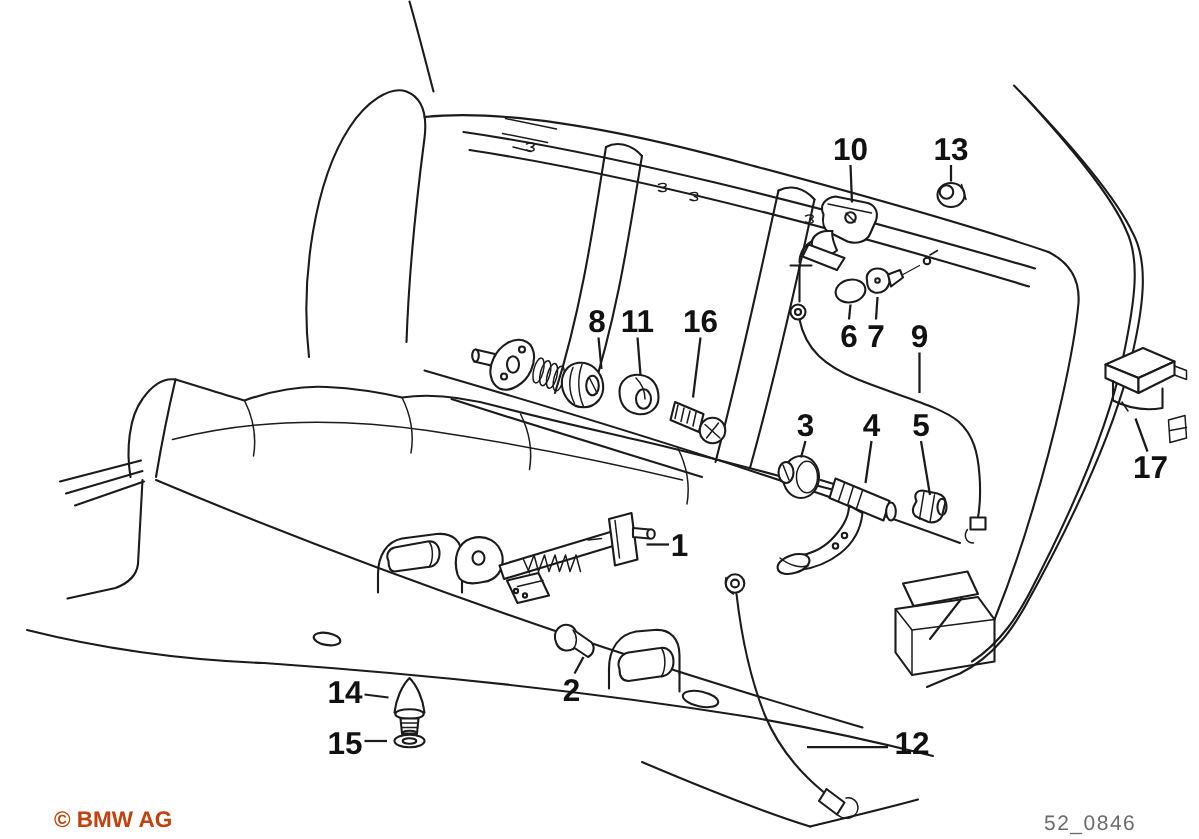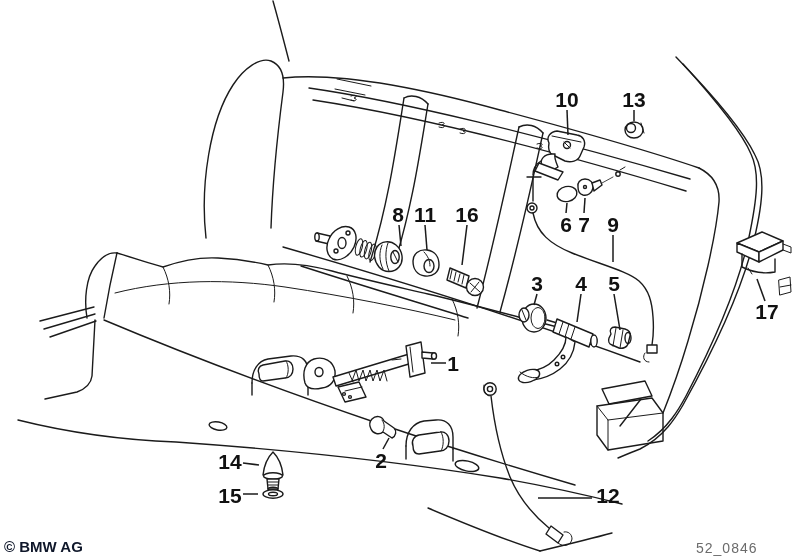--- a/index.html
+++ b/index.html
@@ -7,21 +7,21 @@
          font-family:"Liberation Sans", sans-serif;}
   svg{position:absolute;left:0;top:0;}
   .art path, .art line, .art ellipse, .art circle, .art polyline{
       fill:none;stroke:#1b1b1b;stroke-width:1.4;stroke-linecap:round;stroke-linejoin:round;}
   .art .w{fill:#ffffff;}
   .art .thin{stroke-width:1;}
   .art .hair{stroke-width:0.8;}
   .callout-text{font-family:"Liberation Sans", sans-serif;font-weight:bold;font-size:21px;
       fill:#111;text-anchor:middle;cursor:pointer;}
   .leader{stroke:#1b1b1b;stroke-width:1.5;}
-  .footer-copy{position:absolute;left:4px;top:538px;font-size:15px;font-weight:bold;color:#0f172a;}
+  .footer-copy{position:absolute;left:36px;top:538px;font-size:15px;font-weight:bold;color:#c2410c;}
   .footer-num{position:absolute;left:696px;top:540px;font-size:14px;color:#6b6b6b;letter-spacing:1px;}
 </style>
 </head>
 <body>
 
 <div class="stage">
 
   <svg width="799" height="559" viewBox="0 0 799 559">
 
     <g class="art">

